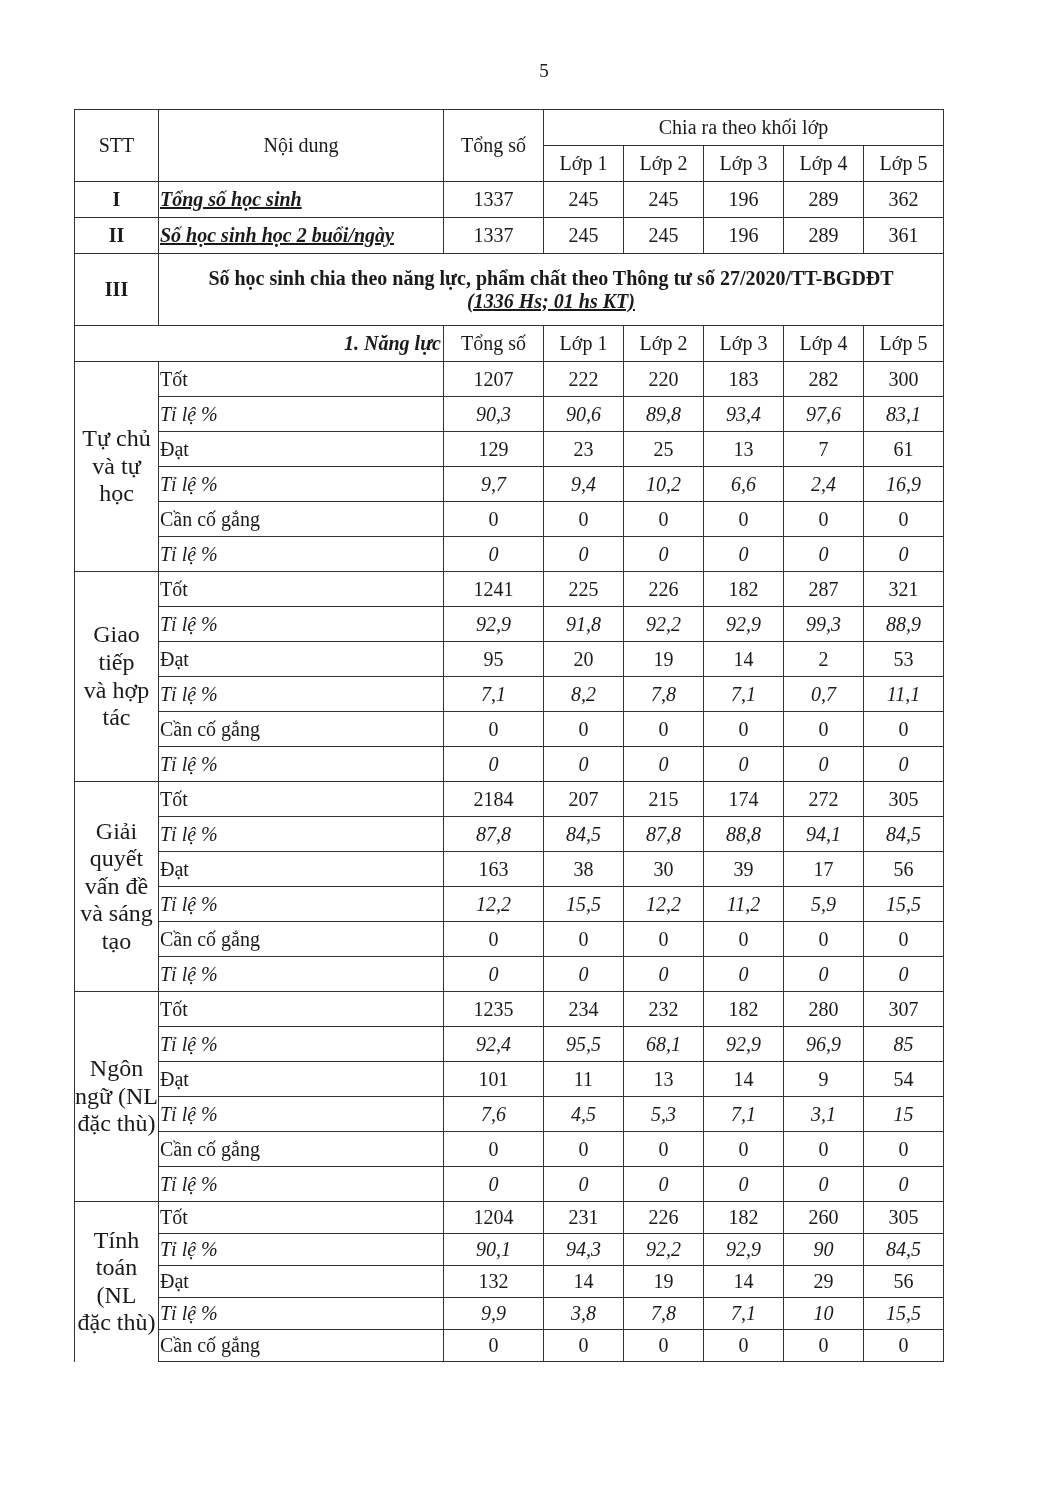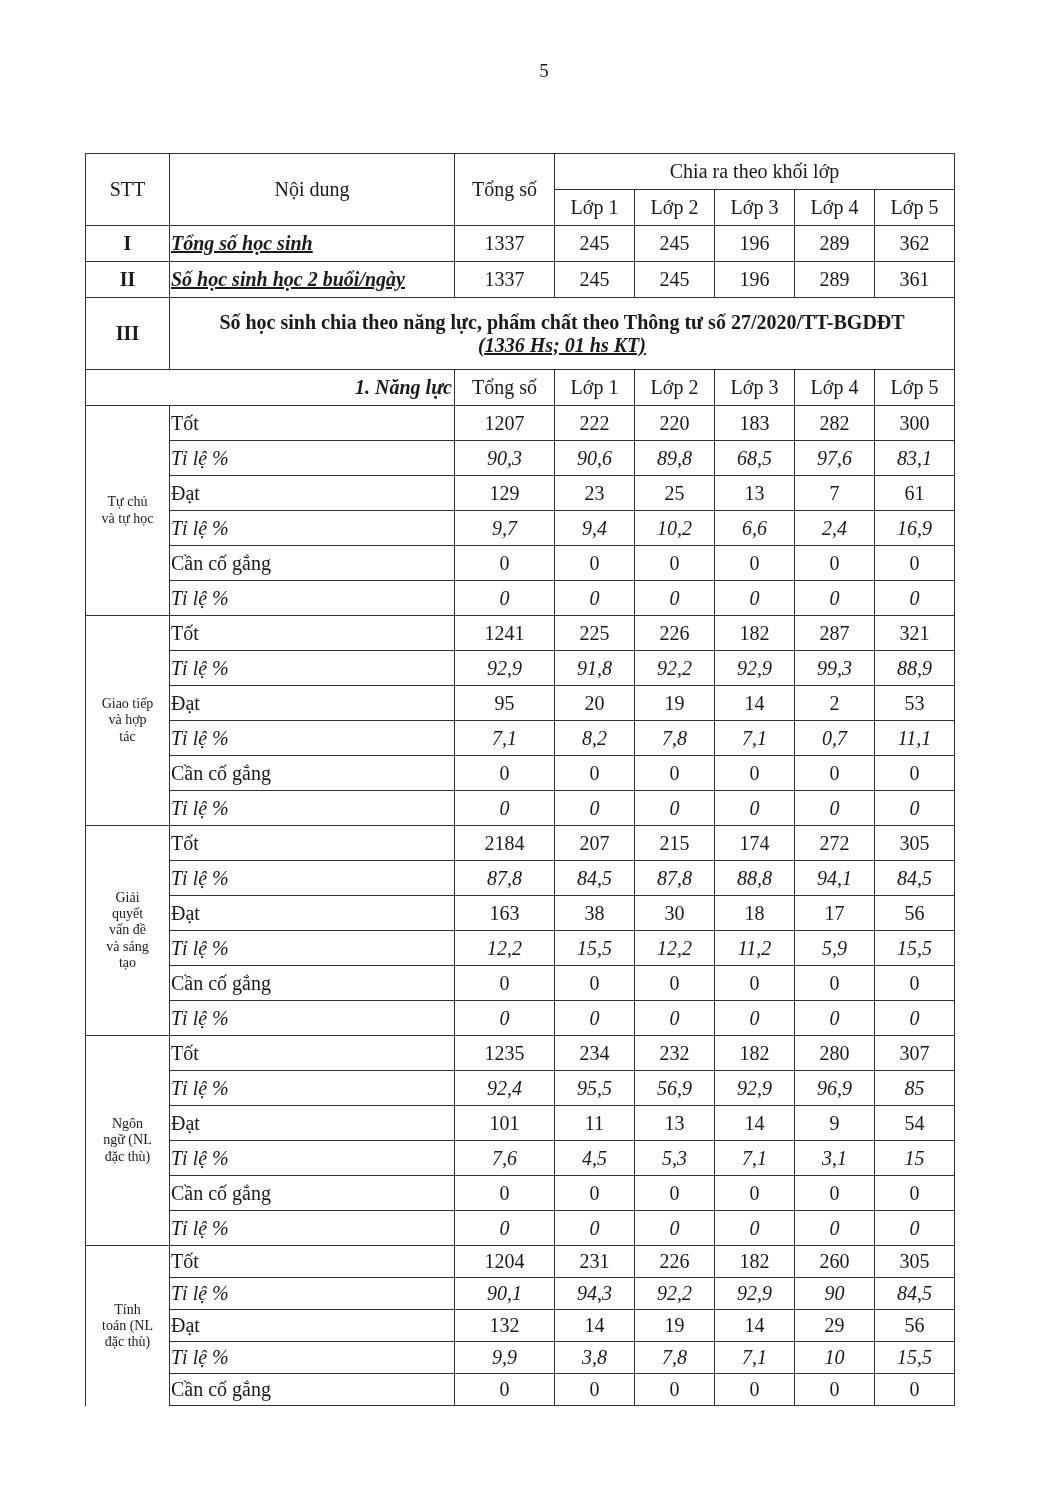--- a/index.html
+++ b/index.html
@@ -6,44 +6,43 @@
   body {
     width: 1061px; height: 1500px; position: relative; overflow: hidden;
     font-family: "Liberation Serif", "DejaVu Serif", serif;
     color: #1a1a1a;
   }
   .page-number {
     position: absolute; top: 60px; left: 0; width: 1088px;
     text-align: center; font-size: 19px;
   }
   table.main {
-    position: absolute; top: 109px; left: 85px;
+    position: absolute; top: 109px; left: 74px;
     border-collapse: collapse; table-layout: fixed;
     font-size: 20px;
-    margin-top: 44px;
   }
   table.main td {
     border: 1.5px solid #333;
     padding: 0 2px; text-align: center; vertical-align: middle;
     line-height: 1.15;
   }
   .col-stt { width: 84px; }
   .col-content { width: 285px; }
   .col-total { width: 100px; }
   .col-grade { width: 80px; }
   .lbl { text-align: left !important; padding-left: 1px !important; }
   .bold { font-weight: bold; }
   .italic { font-style: italic; }
   .h36 { height: 36px; }
   .h35 { height: 35px; }
   .h32 { height: 32px; }
   .roman { font-weight: bold; font-size: 20px; }
   .underline { text-decoration: underline; font-style: italic; }
   .section-title { font-weight: bold; font-size: 20px; line-height: 36px; }
-  .group-cell { font-size: 14px; line-height: 1.25; padding: 0 !important; }
+  .group-cell { font-size: 24px; line-height: 1.25; padding: 0 !important; }
 </style>
 </head>
 <body>
 
 <div class="page-number">5</div>
 
 <table class="main">
   <colgroup>
     <col class="col-stt">
       <col class="col-content">
@@ -115,21 +114,21 @@
         <td>220</td>
         <td>183</td>
         <td>282</td>
         <td>300</td>
       </tr>
       <tr class="h35">
         <td class="lbl italic">Tỉ lệ %</td>
         <td class="italic">90,3</td>
         <td class="italic">90,6</td>
         <td class="italic">89,8</td>
-        <td class="italic">68,5</td>
+        <td class="italic">93,4</td>
         <td class="italic">97,6</td>
         <td class="italic">83,1</td>
       </tr>
       <tr class="h35">
         <td class="lbl">Đạt</td>
         <td>129</td>
         <td>23</td>
         <td>25</td>
         <td>13</td>
         <td>7</td>
@@ -244,21 +243,21 @@
         <td class="italic">87,8</td>
         <td class="italic">88,8</td>
         <td class="italic">94,1</td>
         <td class="italic">84,5</td>
       </tr>
       <tr class="h35">
         <td class="lbl">Đạt</td>
         <td>163</td>
         <td>38</td>
         <td>30</td>
-        <td>18</td>
+        <td>39</td>
         <td>17</td>
         <td>56</td>
       </tr>
       <tr class="h35">
         <td class="lbl italic">Tỉ lệ %</td>
         <td class="italic">12,2</td>
         <td class="italic">15,5</td>
         <td class="italic">12,2</td>
         <td class="italic">11,2</td>
         <td class="italic">5,9</td>
@@ -293,21 +292,21 @@
         <td>234</td>
         <td>232</td>
         <td>182</td>
         <td>280</td>
         <td>307</td>
       </tr>
       <tr class="h35">
         <td class="lbl italic">Tỉ lệ %</td>
         <td class="italic">92,4</td>
         <td class="italic">95,5</td>
-        <td class="italic">56,9</td>
+        <td class="italic">68,1</td>
         <td class="italic">92,9</td>
         <td class="italic">96,9</td>
         <td class="italic">85</td>
       </tr>
       <tr class="h35">
         <td class="lbl">Đạt</td>
         <td>101</td>
         <td>11</td>
         <td>13</td>
         <td>14</td>

